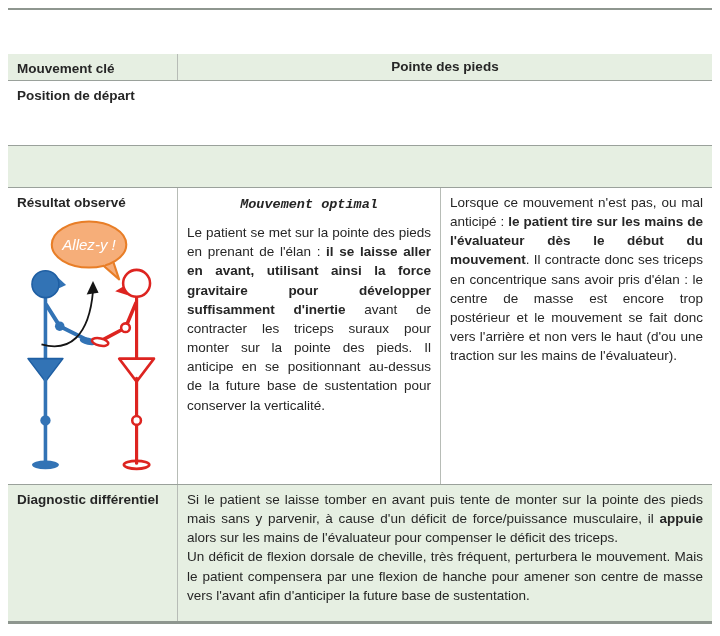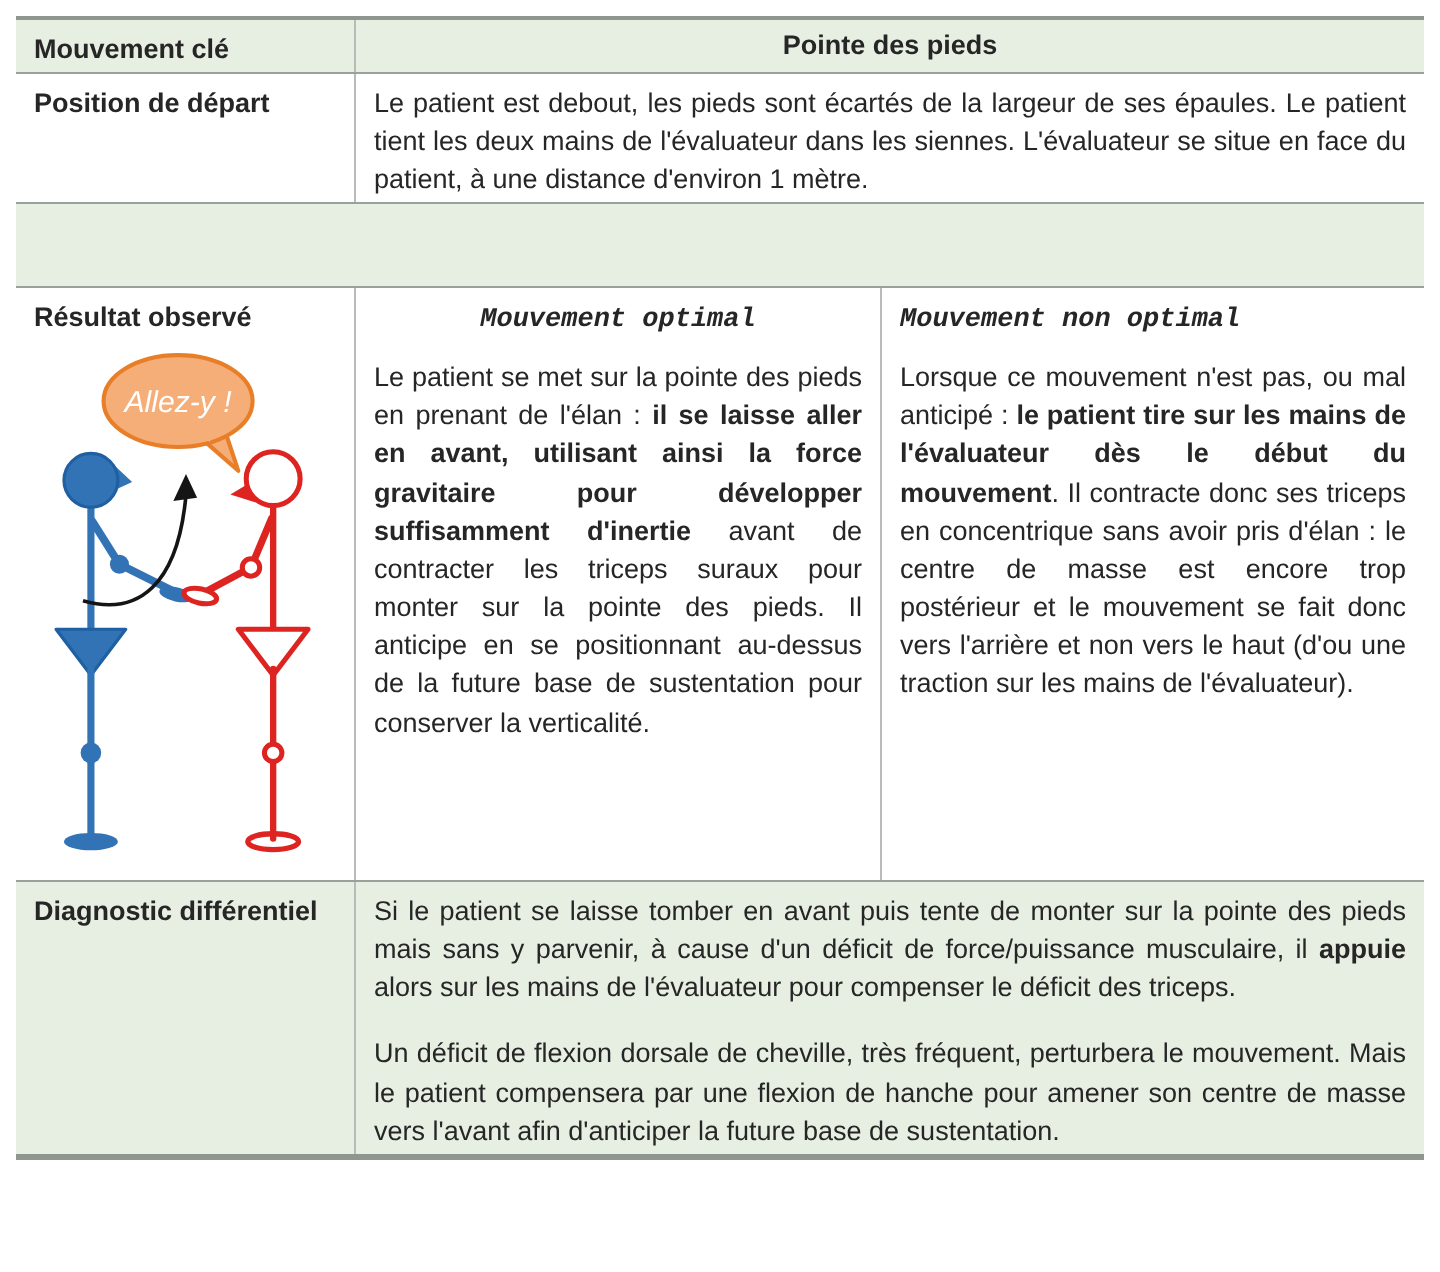--- a/index.html
+++ b/index.html
@@ -28,22 +28,22 @@
     border-top:2px solid var(--border-outer);
     border-bottom:3px solid var(--border-outer);
   }
   .row{
     display:grid;
     border-bottom:1px solid var(--hline);
   }
   .row:last-child{border-bottom:none;}
   .row.two-col{grid-template-columns:170px 1fr;}
   .row.three-col{grid-template-columns:170px 263px 1fr;}
-  .r1{height:27px;}
-  .r2{height:65px;}
+  .r1{height:27px;margin-top:44px;}
+  .r2{height:65px;gap:24px;}
   .r3{height:42px;}
   .r4{height:297px;}
   .r5{height:136px;}
   .green{background:var(--row-green);}
   .cell{
     padding:5px 9px;
     border-right:1px solid var(--vline);
     font-size:13.5px;
     line-height:1.42;
     overflow:hidden;
@@ -55,21 +55,21 @@
     display:flex;align-items:center;justify-content:center;
   }
   .just{text-align:justify;}
   .italic{font-style:italic;}
   .sub-title{
     font-weight:bold;font-style:italic;
     margin:2px 0 9px 0;
     font-family:Liberation Mono, monospace;
   }
   .sub-title.centered{text-align:center;}
-  .para{margin-bottom:14px;text-align:justify;}
+  .para{margin-bottom:0;text-align:justify;}
   .para:last-child{margin-bottom:0;}
   .illustration-cell{
     padding:5px 0 0 0;
     display:flex;flex-direction:column;
   }
   .illustration-cell .label{padding:0 9px;}
   .figure-svg{display:block;margin-top:4px;}
 
   
   .bubble-shape{fill:var(--bubble-fill);stroke:var(--bubble-stroke);stroke-width:2.6px;stroke-linejoin:round;}
@@ -90,21 +90,20 @@
 
 <div class="table">
 
   <div class="row two-col r1 green">
     <div class="cell label">Mouvement clé</div>
     <div class="cell title-center">Pointe des pieds</div>
   </div>
 
   <div class="row two-col r2">
     <div class="cell label">Position de départ</div>
-    <div class="cell just">Le patient est debout, les pieds sont écartés de la largeur de ses épaules. Le patient tient les deux mains de l'évaluateur dans les siennes. L'évaluateur se situe en face du patient, à une distance d'environ 1 mètre.</div>
   </div>
 
   <div class="row two-col r3 green">
   </div>
 
   <div class="row three-col r4">
 
     <div class="cell illustration-cell">
       <div class="label">Résultat observé</div>
 
@@ -149,21 +148,20 @@
         </g>
       </svg>
     </div>
 
     <div class="cell">
       <div class="sub-title centered">Mouvement optimal</div>
       <div class="para"><span>Le patient se met sur la pointe des pieds en prenant de l'élan : </span><b>il se laisse aller en avant, utilisant ainsi la force gravitaire pour développer suffisamment d'inertie</b><span> avant de contracter les triceps suraux pour monter sur la pointe des pieds. Il anticipe en se positionnant au-dessus de la future base de sustentation pour conserver la verticalité.</span></div>
     </div>
 
     <div class="cell">
-      <div class="sub-title">Mouvement non optimal</div>
       <div class="para"><span>Lorsque ce mouvement n'est pas, ou mal anticipé : </span><b>le patient tire sur les mains de l'évaluateur dès le début du mouvement</b><span>. Il contracte donc ses triceps en concentrique sans avoir pris d'élan : le centre de masse est encore trop postérieur et le mouvement se fait donc vers l'arrière et non vers le haut (d'ou une traction sur les mains de l'évaluateur).</span></div>
     </div>
   </div>
 
   <div class="row two-col r5 green">
     <div class="cell label">Diagnostic différentiel</div>
     <div class="cell">
       <div class="para"><span>Si le patient se laisse tomber en avant puis tente de monter sur la pointe des pieds mais sans y parvenir, à cause d'un déficit de force/puissance musculaire, il </span><b>appuie</b><span> alors sur les mains de l'évaluateur pour compenser le déficit des triceps.</span></div>
       <div class="para"><span>Un déficit de flexion dorsale de cheville, très fréquent, perturbera le mouvement. Mais le patient compensera par une flexion de hanche pour amener son centre de masse vers l'avant afin d'anticiper la future base de sustentation.</span></div>
     </div>

